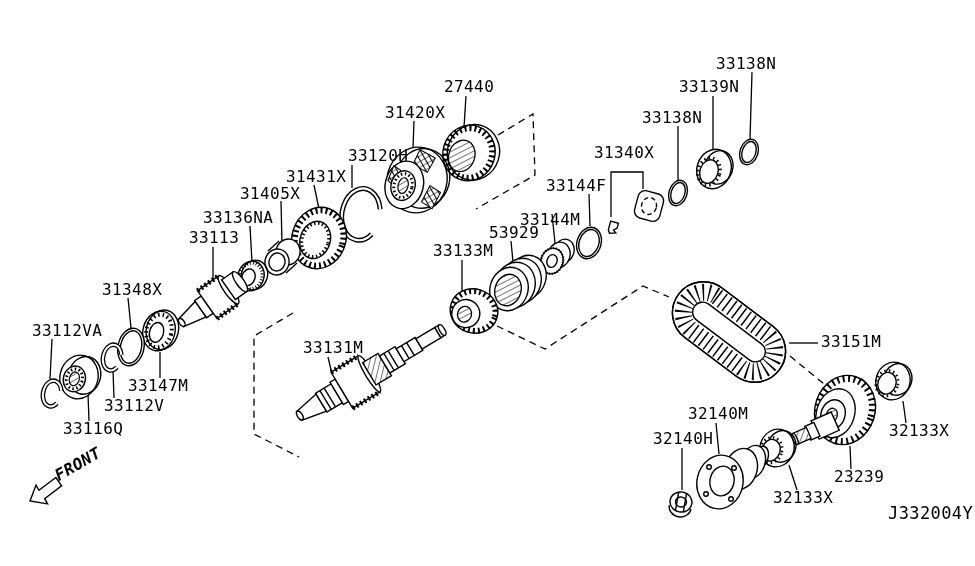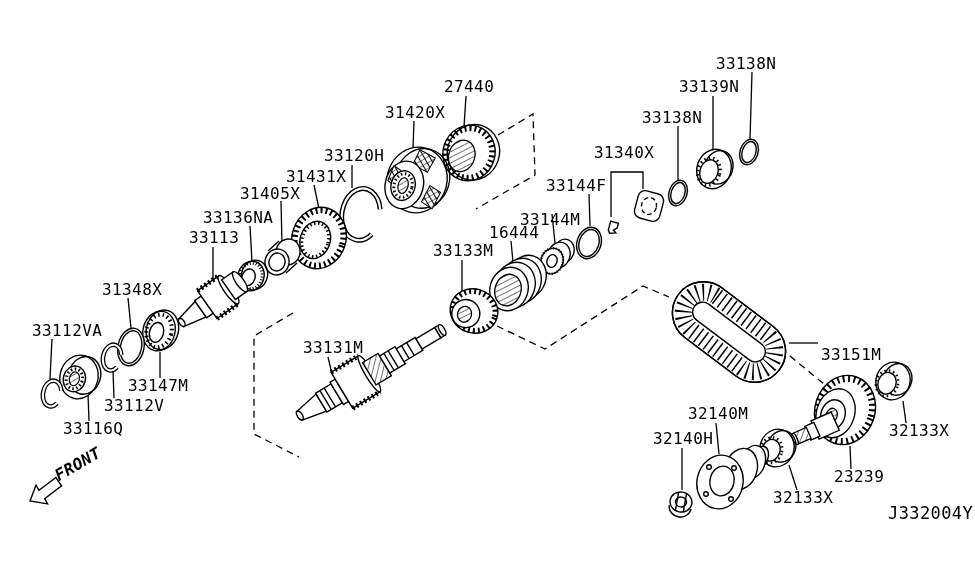--- a/index.html
+++ b/index.html
@@ -295,40 +295,40 @@
     <ellipse cx="167" cy="0" rx="2.5" ry="6" class="fw"></ellipse>
   </g>
 
   <g transform="translate(30,501) rotate(-29)">
     <path d="M 0 0 L 13 -11 L 13 -5 L 34 -8 L 35 2 L 14 5 L 14 11 Z" class="fw" stroke-width="1.6"></path>
   </g>
 </svg>
 
   <div class="lbl" style="left:444px;top:80px">27440</div>
   <div class="lbl" style="left:385px;top:106px">31420X</div>
-  <div class="lbl" style="left:324px;top:149px">33120H</div>
+  <div class="lbl" style="left:348px;top:149px">33120H</div>
   <div class="lbl" style="left:286px;top:170px">31431X</div>
   <div class="lbl" style="left:240px;top:187px">31405X</div>
   <div class="lbl" style="left:203px;top:211px">33136NA</div>
   <div class="lbl" style="left:189px;top:231px">33113</div>
   <div class="lbl" style="left:102px;top:283px">31348X</div>
   <div class="lbl" style="left:32px;top:324px">33112VA</div>
   <div class="lbl" style="left:128px;top:379px">33147M</div>
   <div class="lbl" style="left:104px;top:399px">33112V</div>
   <div class="lbl" style="left:63px;top:422px">33116Q</div>
   <div class="lbl" style="left:303px;top:341px">33131M</div>
   <div class="lbl" style="left:433px;top:244px">33133M</div>
-  <div class="lbl" style="left:489px;top:226px">16444</div>
+  <div class="lbl" style="left:489px;top:226px">53929</div>
   <div class="lbl" style="left:520px;top:213px">33144M</div>
   <div class="lbl" style="left:546px;top:179px">33144F</div>
   <div class="lbl" style="left:594px;top:146px">31340X</div>
   <div class="lbl" style="left:642px;top:111px">33138N</div>
   <div class="lbl" style="left:679px;top:80px">33139N</div>
   <div class="lbl" style="left:716px;top:57px">33138N</div>
-  <div class="lbl" style="left:821px;top:348px">33151M</div>
+  <div class="lbl" style="left:821px;top:335px">33151M</div>
   <div class="lbl" style="left:889px;top:424px">32133X</div>
   <div class="lbl" style="left:834px;top:470px">23239</div>
   <div class="lbl" style="left:773px;top:491px">32133X</div>
   <div class="lbl" style="left:688px;top:407px">32140M</div>
   <div class="lbl" style="left:653px;top:432px">32140H</div>
 
   <div class="lbl front" style="left:56px;top:470px">FRONT</div>
   <div class="lbl code" style="left:888px;top:507px">J332004Y</div>
 </div>
 

